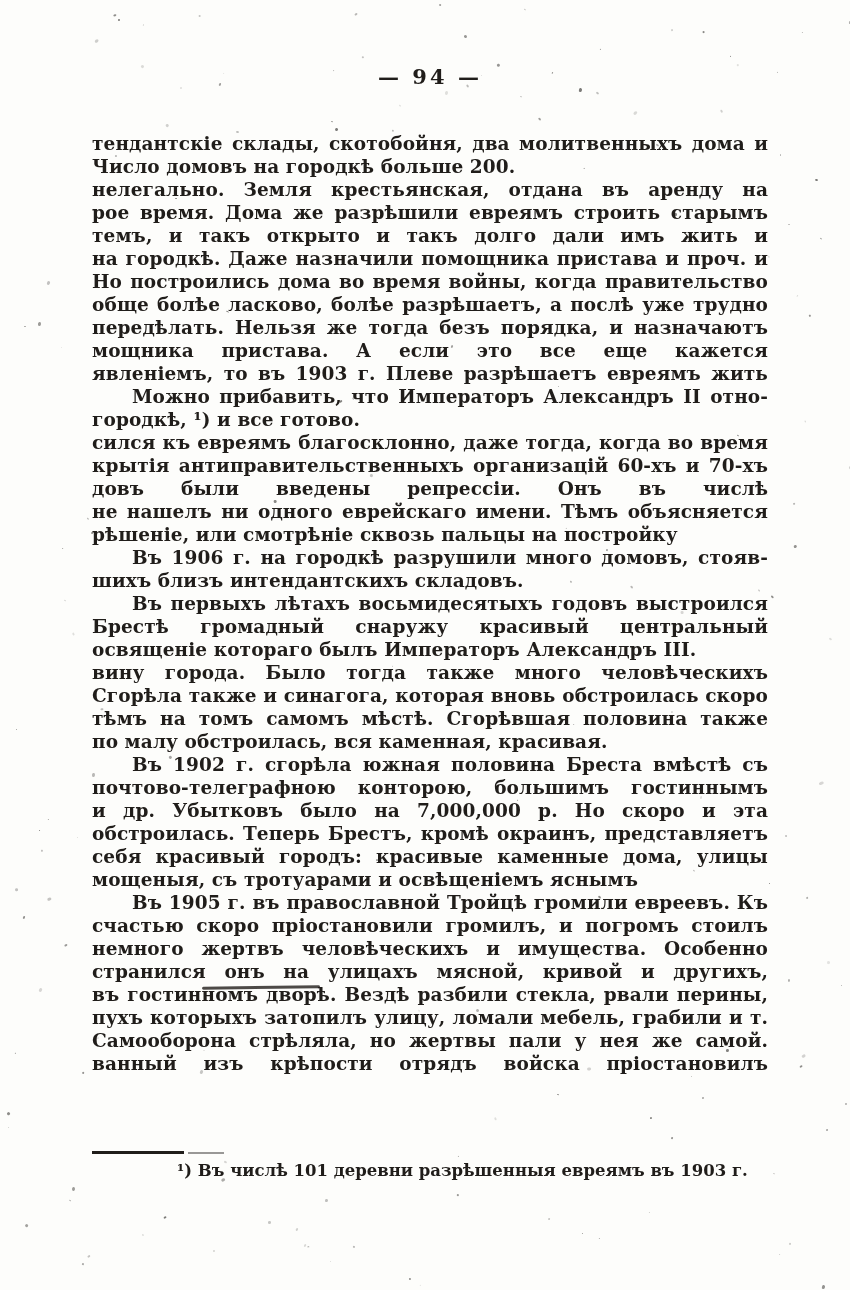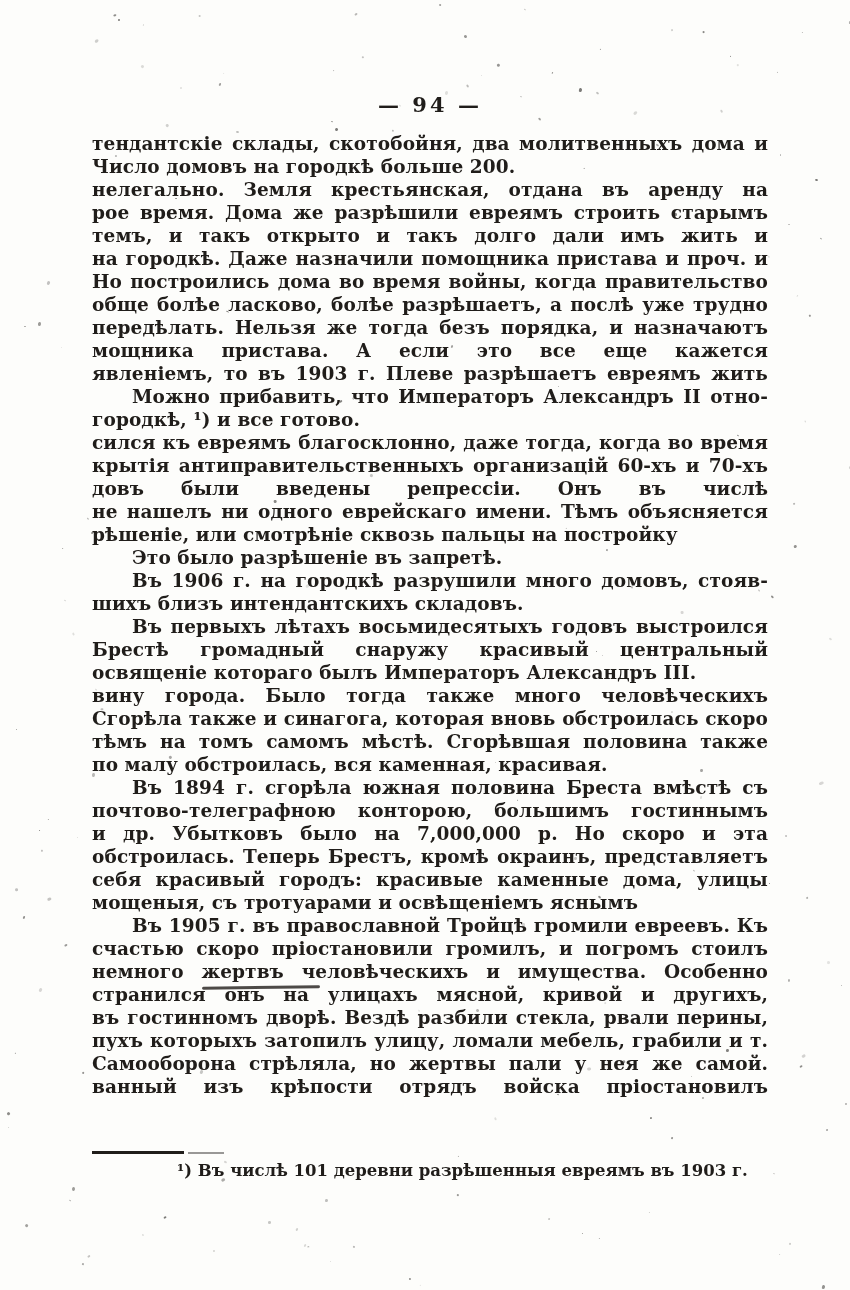--- a/index.html
+++ b/index.html
@@ -6,21 +6,21 @@
   .page {
     position:relative;
     width:850px; height:1290px;
     background: var(--paper, #fdfdfc);
     font-family:"DejaVu Serif","Liberation Serif",serif;
     color: var(--ink, #1f1d1b);
     overflow:hidden;
     margin:0;
   }
   .pagenum {
-    position:absolute; top:92px; left:92px; width:676px;
+    position:absolute; top:64px; left:92px; width:676px;
     text-align:center;
     font-size:21px; font-weight:700; letter-spacing:3px;
     white-space:nowrap;
   }
   .textblock {
     position:absolute; left:92px; top:132px; width:676px;
   }
   .line {
     font-size:18.5px; font-weight:700;
     line-height:23px; height:23px; overflow:hidden;
@@ -259,31 +259,30 @@
       <div class="line">передѣлать. Нельзя же тогда безъ порядка, и назначаютъ по-</div>
       <div class="line">мощника пристава. А если это все еще кажется чудовищнымъ</div>
       <div class="line">явленіемъ, то въ 1903 г. Плеве разрѣшаетъ евреямъ жить на</div>
       <div class="line indent">Можно прибавить, что Императоръ Александръ II отно-</div>
       <div class="line end">городкѣ, ¹) и все готово.</div>
       <div class="line">сился къ евреямъ благосклонно, даже тогда, когда во время от-</div>
       <div class="line">крытія антиправительственныхъ организацій 60-хъ и 70-хъ го-</div>
       <div class="line">довъ были введены репрессіи. Онъ въ числѣ революціонеровъ</div>
       <div class="line">не нашелъ ни одного еврейскаго имени. Тѣмъ объясняется раз-</div>
       <div class="line end">рѣшеніе, или смотрѣніе сквозь пальцы на постройку городка.</div>
-      <div class="line indent end">Это было разрѣшеніе въ запретѣ.</div>
       <div class="line indent">Въ 1906 г. на городкѣ разрушили много домовъ, стояв-</div>
       <div class="line end">шихъ близъ интендантскихъ складовъ.</div>
       <div class="line indent">Въ первыхъ лѣтахъ восьмидесятыхъ годовъ выстроился въ</div>
       <div class="line">Брестѣ громадный снаружу красивый центральный вокзалъ, на</div>
       <div class="line end">освященіе котораго былъ Императоръ Александръ III.</div>
       <div class="line">вину города. Было тогда также много человѣческихъ жертвъ.</div>
       <div class="line">Сгорѣла также и синагога, которая вновь обстроилась скоро за-</div>
       <div class="line">тѣмъ на томъ самомъ мѣстѣ. Сгорѣвшая половина также мало</div>
       <div class="line end">по малу обстроилась, вся каменная, красивая.</div>
-      <div class="line indent">Въ 1894 г. сгорѣла южная половина Бреста вмѣстѣ съ</div>
+      <div class="line indent">Въ 1902 г. сгорѣла южная половина Бреста вмѣстѣ съ</div>
       <div class="line">почтово-телеграфною конторою, большимъ гостиннымъ дворомъ</div>
       <div class="line">и др. Убытковъ было на 7,000,000 р. Но скоро и эта половина</div>
       <div class="line">обстроилась. Теперь Брестъ, кромѣ окраинъ, представляетъ изъ</div>
       <div class="line">себя красивый городъ: красивые каменные дома, улицы широкія,</div>
       <div class="line end">мощеныя, съ тротуарами и освѣщеніемъ яснымъ пріятнымъ.</div>
       <div class="line indent">Въ 1905 г. въ православной Тройцѣ громили евреевъ. Къ</div>
       <div class="line">счастью скоро пріостановили громилъ, и погромъ стоилъ городу</div>
       <div class="line">немного жертвъ человѣческихъ и имущества. Особенно распро-</div>
       <div class="line">странился онъ на улицахъ мясной, кривой и другихъ, начинаясь</div>
       <div class="line">въ гостинномъ дворѣ. Вездѣ разбили стекла, рвали перины,</div>

